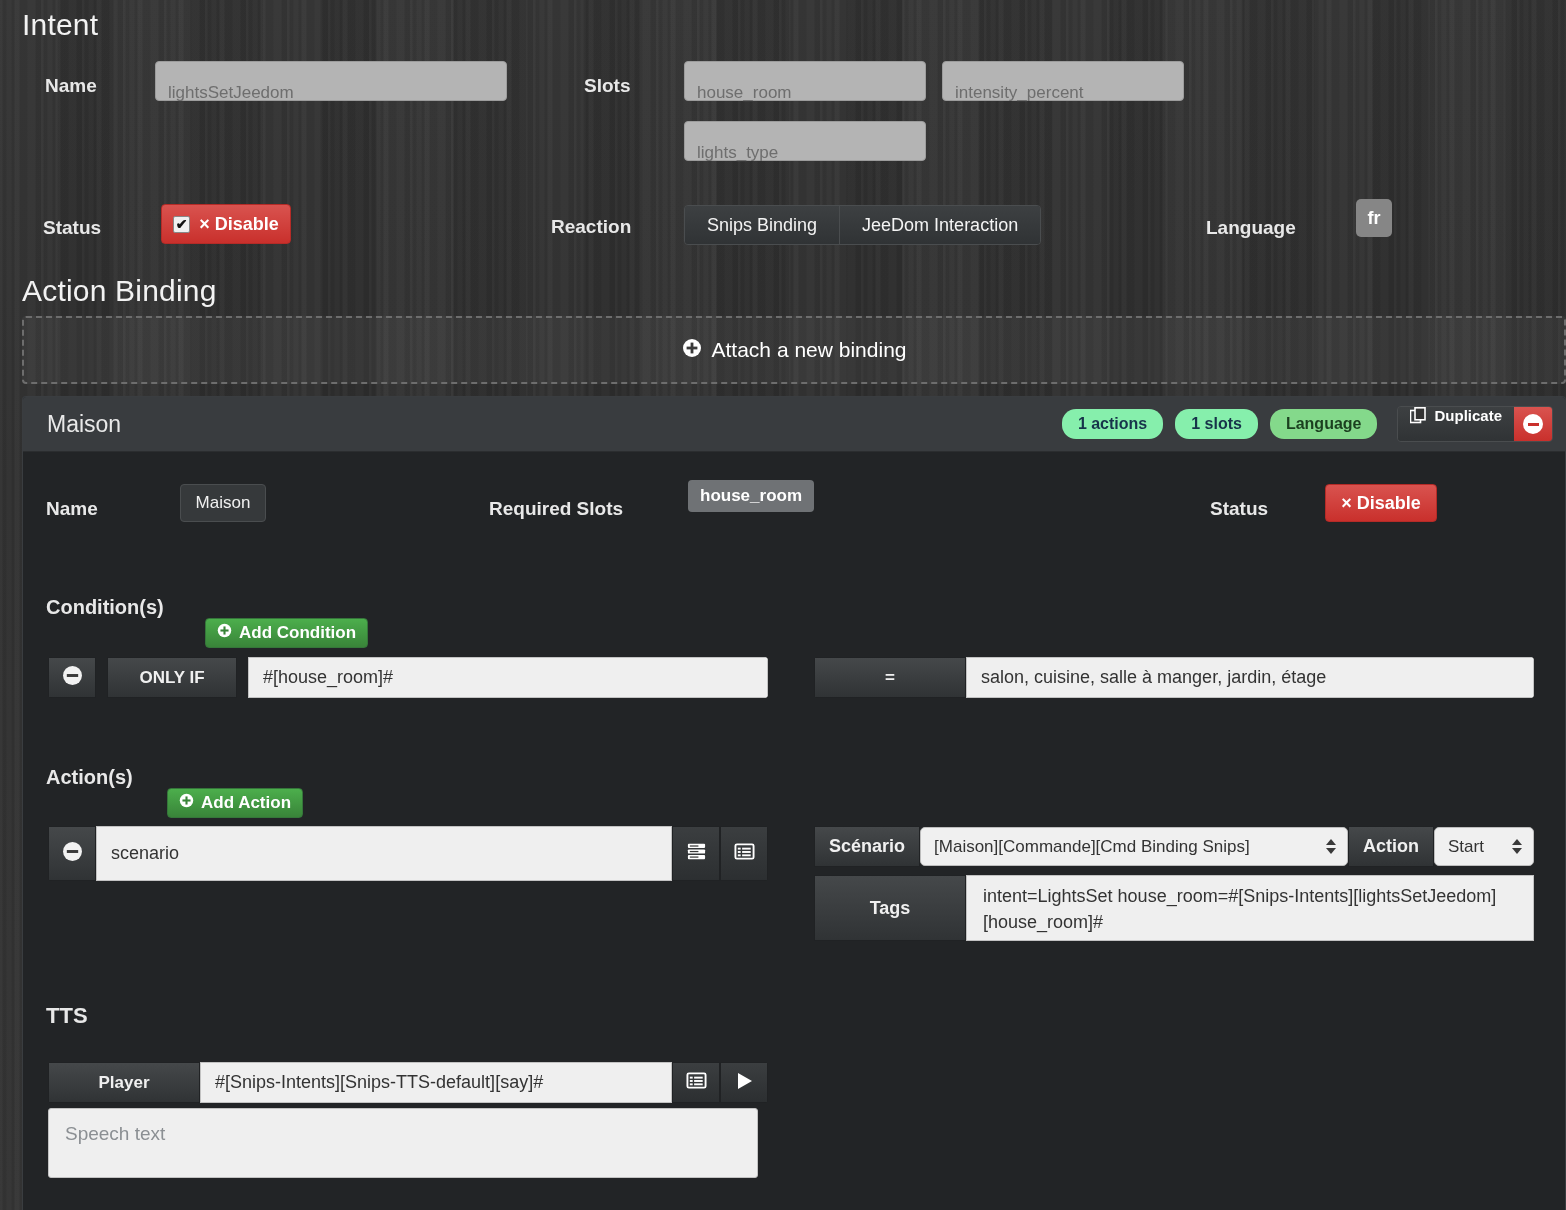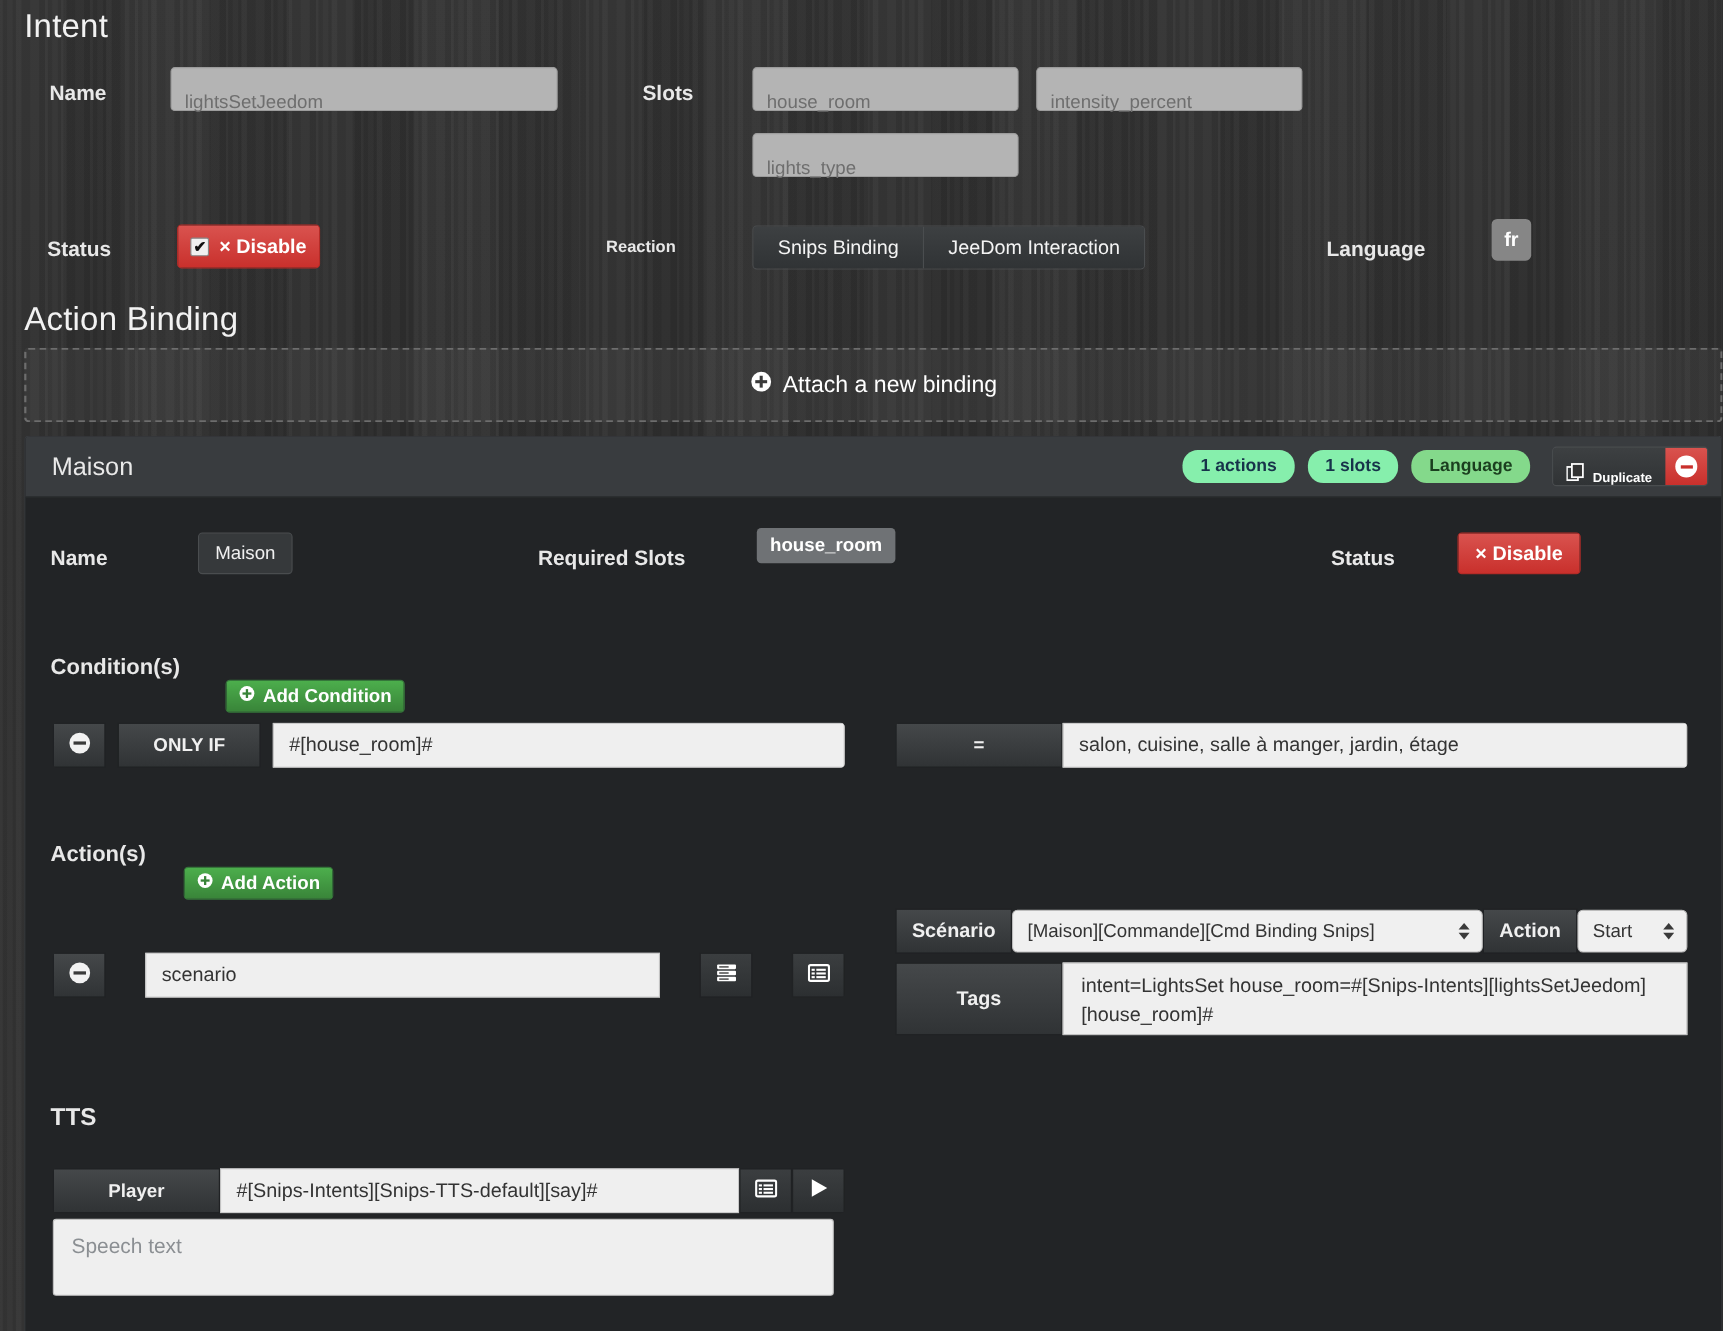--- a/index.html
+++ b/index.html
@@ -58,21 +58,21 @@
     font-weight:bold; font-size:18px; cursor:pointer;
     display:flex; align-items:center; justify-content:center; gap:9px;
     font-family:"Liberation Sans", sans-serif;
   }
   #status-toggle { position:absolute; left:161px; top:204px; width:130px; height:40px; }
   .chk {
     width:17px; height:17px; background:#f0f0f0; border:1px solid #888;
     border-radius:2px; display:inline-flex; align-items:center; justify-content:center;
     color:#111; font-size:14px; line-height:1;
   }
-  .reaction-label { position:absolute; left:551px; top:216px; font-size:15px;text-align:right; }
+  .reaction-label { position:absolute; left:551px; top:216px; font-size:19px;text-align:right; }
   .btn-group { position:absolute; left:684px; top:205px; display:flex;
     border:1px solid #4a4d4f; border-radius:4px; overflow:hidden; }
   .btn-group > div {
     background: linear-gradient(180deg,#3d4042 0%, #303335 100%);
     color:#f4f4f4; font-size:18px; padding:0 22px; height:38px;
     display:flex; align-items:center; cursor:pointer;
   }
   .btn-group > div + div { border-left:1px solid #4a4d4f; }
   .language-label { position:absolute; left:1206px; top:217px; font-size:19px; }
   #lang-badge {
@@ -98,22 +98,22 @@
     display:flex; align-items:center; padding:0 12px 0 24px; }
   .panel-title { font-size:23px; color:#e9e9e9; flex:1; }
   .pill { border-radius:14px; font-size:16px; font-weight:bold; padding:6px 16px;
     margin-left:12px; color:#1b1b1b; }
   .pill-blue { background:#86efac; color:#17334a; }
   .pill-green { background:#84d98b; color:#1b3f1f; }
   .head-btns { display:flex; margin-left:20px; border-radius:4px; overflow:hidden;
     border:1px solid #4a4d4f; }
   .head-btns .dup {
     background: linear-gradient(180deg,#3d4042 0%,#303335 100%);
-    color:#fff; font-size:12px; font-weight:bold; padding:0 12px; height:34px;
-    display:flex; align-items:flex-end; gap:7px; cursor:pointer;
+    color:#fff; font-size:15px; font-weight:bold; padding:0 12px; height:34px;
+    display:flex; align-items:flex-start; gap:7px; cursor:pointer;
   }
   .head-btns .rm {
     background: linear-gradient(180deg,#d9534f 0%,#c9302c 100%);
     width:38px; height:34px; display:flex; align-items:center; justify-content:center;
     cursor:pointer;
   }
   .circ-minus { width:20px; height:20px; border-radius:50%; background:#fff;
     display:inline-flex; align-items:center; justify-content:center; }
   .circ-minus::before { content:""; display:block; width:11px; height:3px; background:#c9302c; }
 
@@ -165,21 +165,21 @@
 
   #cond-row-left { position:absolute; left:48px; top:657px; width:720px; height:41px;gap:11px; }
   #cond-row-left .ig-addon.minus { width:48px; }
   #cond-row-left .ig-addon.only { width:130px; }
   #cond-row-left .ig-input { flex:1; }
 
   #cond-row-right { position:absolute; left:814px; top:657px; width:720px; height:41px; }
   #cond-row-right .ig-addon.eq { width:152px; }
   #cond-row-right .ig-input { flex:1; }
 
-  #act-row-left { position:absolute; left:48px; top:866px; width:720px; height:41px;gap:36px; }
+  #act-row-left { position:absolute; left:48px; top:826px; width:720px; height:55px; }
   #act-row-left .ig-addon.minus { width:48px; }
   #act-row-left .ig-input { flex:1; }
   #act-row-left .ig-btn { width:48px; }
 
   #act-row-right { position:absolute; left:814px; top:826px; width:720px; }
   .sel-row { display:flex; align-items:stretch; height:41px; }
   .sel-addon {
     background: linear-gradient(180deg,#45484a 0%,#303335 100%);
     border:1px solid #202224; color:#f0f0f0; font-size:18px; font-weight:bold;
     display:flex; align-items:center; justify-content:center; padding:0 14px;

